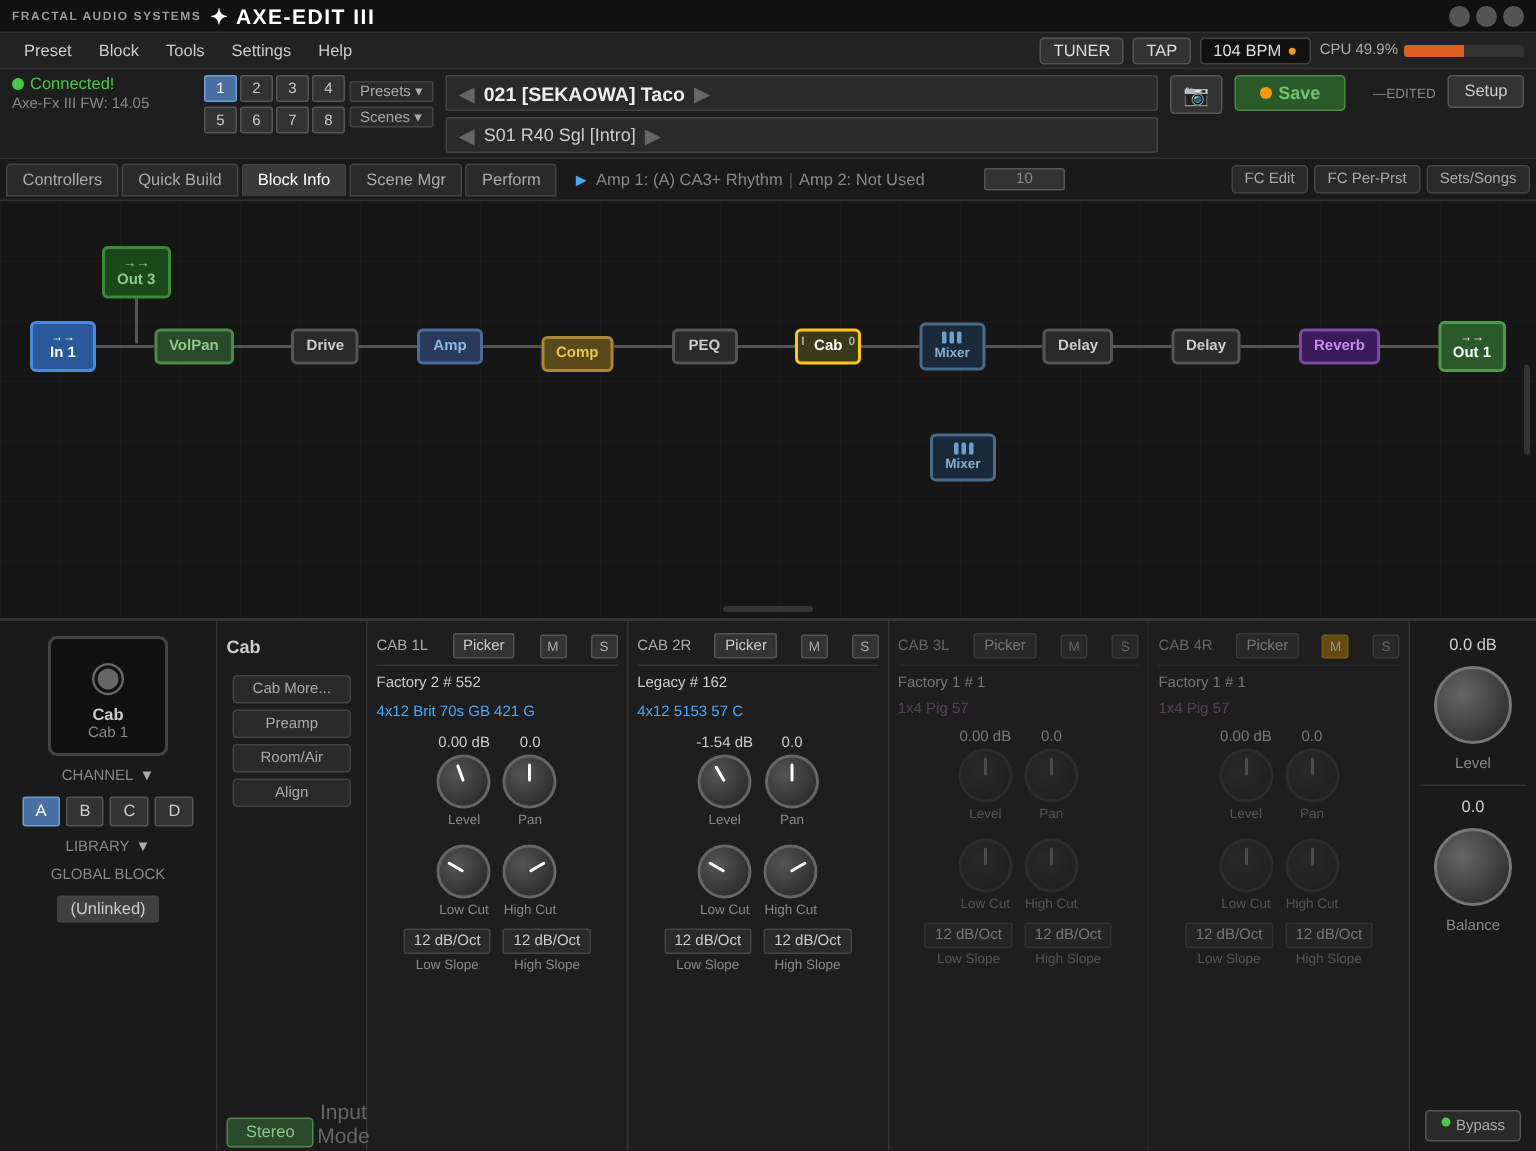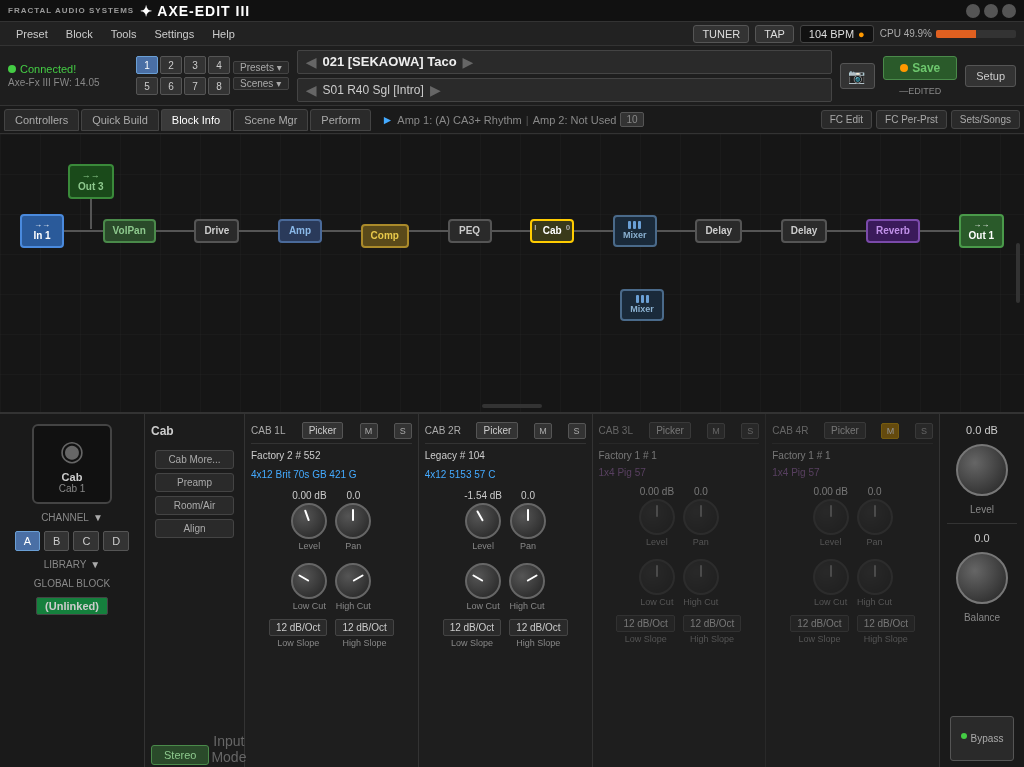--- a/index.html
+++ b/index.html
@@ -110,21 +110,21 @@
       height: 100%;
       background: #e06020;
       width: 50%;
     }
 
     
     #presetbar {
       background: #1e1e1e;
       height: 60px;
       display: flex;
-      align-items: center;
+      align-items: flex-start;
       border-bottom: 1px solid #333;
       padding: 4px 8px;
       gap: 8px;
     }
     .connection-status {
       display: flex;
       flex-direction: column;
       min-width: 120px;
       gap: 2px;
     }
@@ -196,23 +196,23 @@
       background: #333;
       border: 1px solid #555;
       border-radius: 3px;
       padding: 4px 8px;
       color: #aaa;
       cursor: pointer;
       font-size: 14px;
     }
     .save-area {
       display: flex;
-      flex-direction: column;
-      align-items: center;
-      gap: 6px;
+      flex-direction: row;
+      align-items: center;
+      gap: 18px;
     }
     .save-btn {
       background: #2a5a2a;
       border: 1px solid #4a8a4a;
       border-radius: 3px;
       padding: 4px 16px;
       color: #6dc66d;
       font-size: 12px;
       font-weight: bold;
       cursor: pointer;
@@ -437,25 +437,24 @@
       cursor: pointer;
     }
     .lib-arrow { color: #aaa; }
     .global-block-label {
       font-size: 10px;
       color: #888;
     }
     .global-block-value {
       font-size: 11px;
       color: #ccc;
-      background: #15803d;
+      background: #404040;
       border: 1px solid #444;
       padding: 2px 8px;
       border-radius: 2px;
-      font-weight: bold;
     }
     .m-btn, .s-btn {
       background: #333;
       border: 1px solid #555;
       border-radius: 2px;
       width: 18px;
       height: 16px;
       font-size: 9px;
       color: #aaa;
       cursor: pointer;
@@ -604,21 +603,21 @@
       background: radial-gradient(circle at 35% 35%, #666, #222);
       border: 2px solid #777;
       cursor: pointer;
     }
     .right-label { font-size: 10px; color: #888; }
     .divider { width: 70px; height: 1px; background: #333; }
     .bypass-btn {
       background: #2a2a2a;
       border: 1px solid #555;
       border-radius: 3px;
-      padding: 16px 10px;
+      padding: 4px 10px;
       font-size: 10px;
       color: #aaa;
       cursor: pointer;
       display: flex;
       align-items: flex-start;
       gap: 4px;
     }
     .bypass-dot { width: 6px; height: 6px; background: #4c4; border-radius: 50%; }
 
     
@@ -755,21 +754,21 @@
   <button class="tab-btn">Controllers</button>
   <button class="tab-btn">Quick Build</button>
   <button class="tab-btn active">Block Info</button>
   <button class="tab-btn">Scene Mgr</button>
   <button class="tab-btn">Perform</button>
   <div class="amp-info">
     <span class="play-icon">►</span>
     <span>Amp 1: (A) CA3+ Rhythm</span>
     <span class="amp-sep">|</span>
     <span>Amp 2: Not Used</span>
-    <span style="background:#333;border:1px solid #555;border-radius:2px;padding:1px 5px;font-size:10px;">10</span>
+    <span style="background:#333;border:1px solid #555;border-radius:2px;padding:1px 20px;font-size:10px;margin-left:36px;">10</span>
   </div>
   <div class="fc-buttons">
     <button class="fc-btn">FC Edit</button>
     <button class="fc-btn">FC Per-Prst</button>
     <button class="fc-btn">Sets/Songs</button>
   </div>
 </div>
 
 <div id="signal-area">
   <div class="grid-bg"></div>
@@ -971,21 +970,21 @@
     <div class="cab-channel">
       <div class="chan-header">
         <span>CAB 2R</span>
         <button class="picker-btn">Picker</button>
         <button class="m-btn">M</button>
         <button class="s-btn">S</button>
       </div>
       <div class="factory-row">
         <span>Legacy</span>
         <span> # </span>
-        <span>104</span>
+        <span>162</span>
       </div>
       <div class="cab-name-highlight">4x12 5153 57 C</div>
       <div class="knob-row">
         <div class="knob-group">
           <span class="knob-value">-1.54 dB</span>
           <div class="knob level-neg"></div>
           <span class="knob-label">Level</span>
         </div>
         <div class="knob-group">
           <span class="knob-value">0.0</span>

